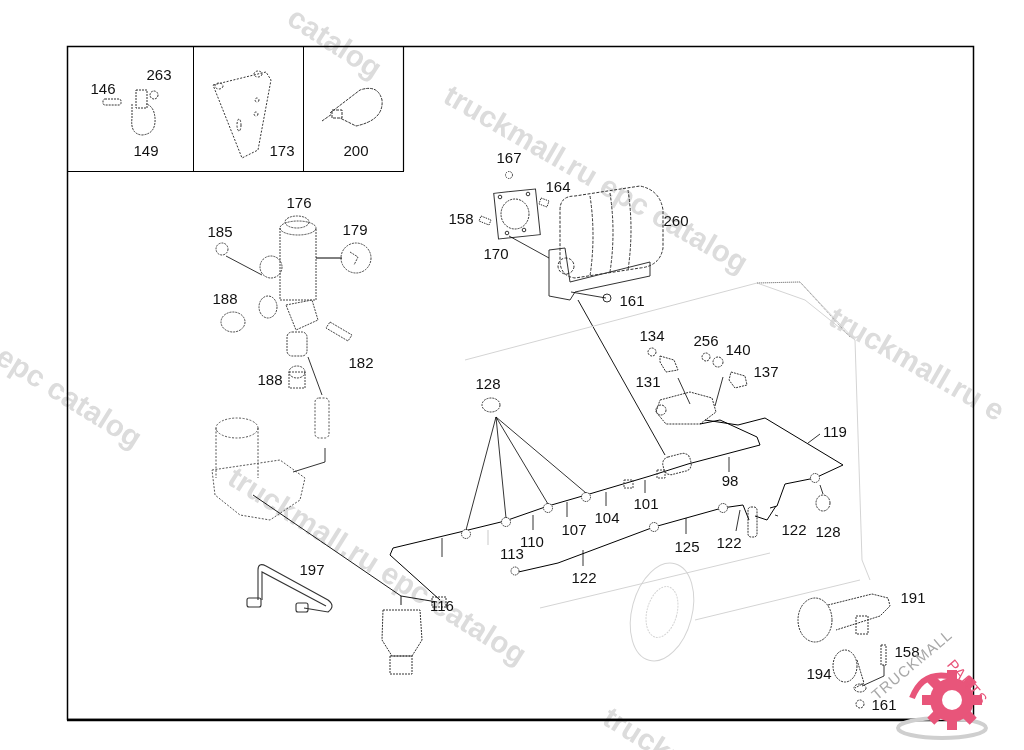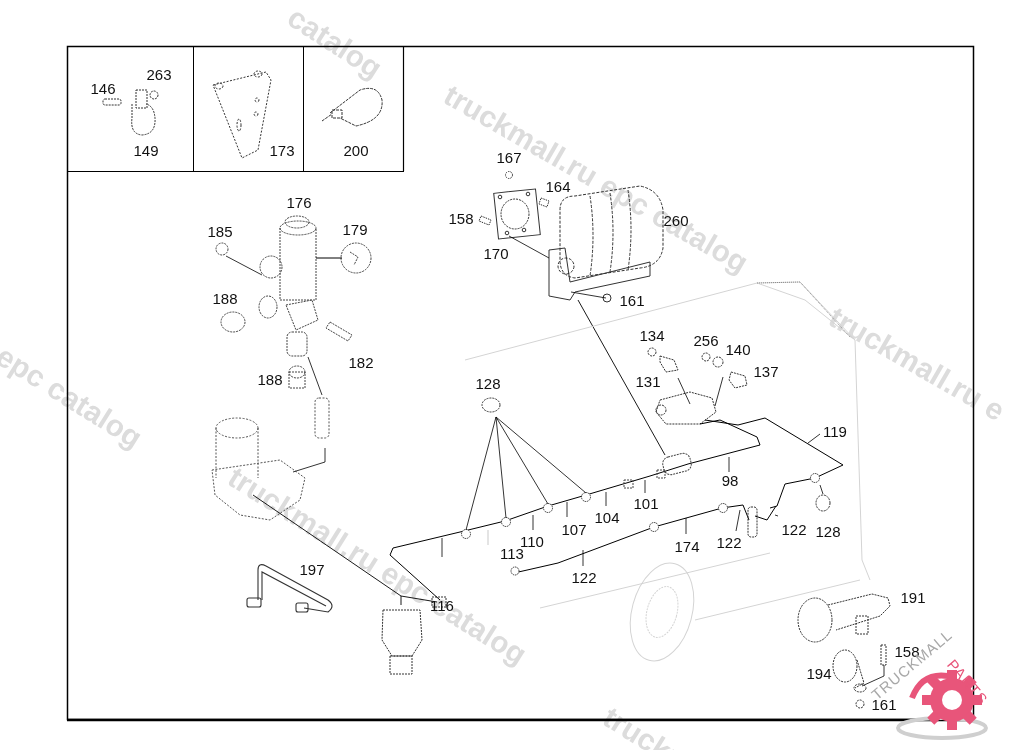--- a/index.html
+++ b/index.html
@@ -231,21 +231,21 @@
   <span class="lbl" style="left:648px;top:381px;">131</span>
   <span class="lbl" style="left:488px;top:383px;">128</span>
   <span class="lbl" style="left:835px;top:431px;">119</span>
   <span class="lbl" style="left:730px;top:480px;">98</span>
   <span class="lbl" style="left:646px;top:503px;">101</span>
   <span class="lbl" style="left:607px;top:517px;">104</span>
   <span class="lbl" style="left:568px;top:529px;margin-left:6px;">107</span>
   <span class="lbl" style="left:532px;top:541px;">110</span>
   <span class="lbl" style="left:488px;top:553px;margin-left:24px;">113</span>
   <span class="lbl" style="left:442px;top:588px;margin-top:17px;">116</span>
-  <span class="lbl" style="left:687px;top:546px;">174</span>
+  <span class="lbl" style="left:687px;top:546px;">125</span>
   <span class="lbl" style="left:729px;top:542px;">122</span>
   <span class="lbl" style="left:794px;top:529px;">122</span>
   <span class="lbl" style="left:584px;top:577px;">122</span>
   <span class="lbl" style="left:828px;top:531px;">128</span>
   <span class="lbl" style="left:312px;top:569px;">197</span>
   <span class="lbl" style="left:913px;top:597px;">191</span>
   <span class="lbl" style="left:907px;top:651px;">158</span>
   <span class="lbl" style="left:819px;top:673px;">194</span>
   <span class="lbl" style="left:884px;top:704px;">161</span>
 

